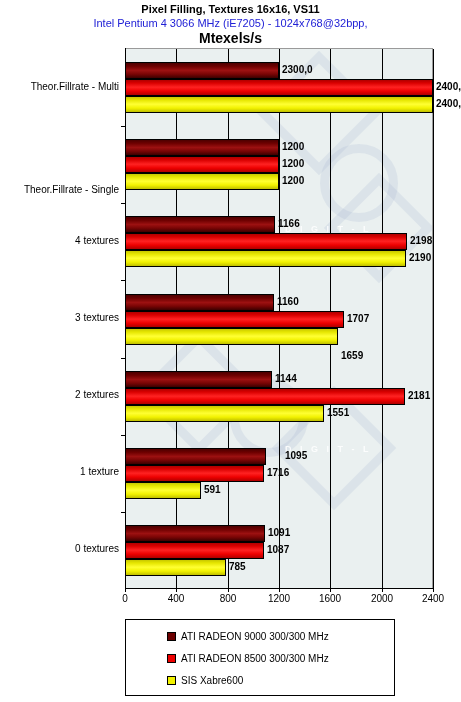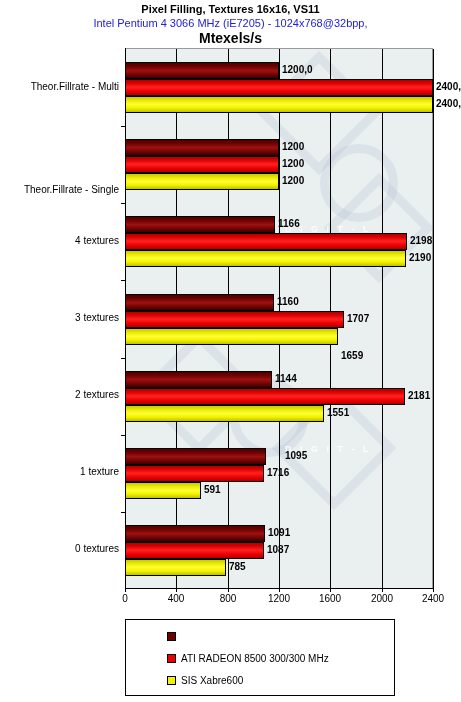--- a/index.html
+++ b/index.html
@@ -291,21 +291,21 @@
     <div class="xlabel" style="left: 228px;">800</div>
     <div class="xtick" style="left: 279px;"></div>
     <div class="xlabel" style="left: 279px;">1200</div>
     <div class="xtick" style="left: 330px;"></div>
     <div class="xlabel" style="left: 330px;">1600</div>
     <div class="xtick" style="left: 382px;"></div>
     <div class="xlabel" style="left: 382px;">2000</div>
     <div class="xtick" style="left: 433px;"></div>
     <div class="xlabel" style="left: 433px;">2400</div>
     <div class="catlab" style="top: 81px;">Theor.Fillrate - Multi</div>
-    <div class="bar-label" style="left: 282px; top: 61px;">1200,0</div>
+    <div class="bar-label" style="left: 282px; top: 61px;">2300,0</div>
     <div class="bar-label" style="left: 436px; top: 78px;">2400,0</div>
     <div class="bar-label" style="left: 436px; top: 95px;">2400,0</div>
     <div class="catlab" style="top: 158px; margin-top: 26px;">Theor.Fillrate - Single</div>
     <div class="bar-label" style="left: 282px; top: 138px;">1200</div>
     <div class="bar-label" style="left: 282px; top: 155px;">1200</div>
     <div class="bar-label" style="left: 282px; top: 172px;">1200</div>
     <div class="catlab" style="top: 235px;">4 textures</div>
     <div class="bar-label" style="left: 278px; top: 215px;">1166</div>
     <div class="bar-label" style="left: 410px; top: 232px; text-align: right;">2198</div>
     <div class="bar-label" style="left: 409px; top: 249px;">2190</div>
@@ -324,20 +324,21 @@
     <div class="catlab" style="top: 543px;">0 textures</div>
     <div class="bar-label" style="left: 268px; top: 524px;">1091</div>
     <div class="bar-label" style="left: 267px; top: 541px;">1087</div>
     <div class="bar-label" style="left: 229px; top: 558px;">785</div>
   </div>
 
 <div class="legend">
   <div id="legend-rows">
       <div class="legend-row" style="top: 5px;">
         <span class="legend-swatch c0"></span>
+        <span class="legend-text">ATI RADEON 9000 300/300 MHz</span>
       </div>
       <div class="legend-row" style="top: 27px; text-align: center;">
         <span class="legend-swatch c1"></span>
         <span class="legend-text">ATI RADEON 8500 300/300 MHz</span>
       </div>
       <div class="legend-row" style="top: 49px;">
         <span class="legend-swatch c2"></span>
         <span class="legend-text">SIS Xabre600</span>
       </div>
     </div>

